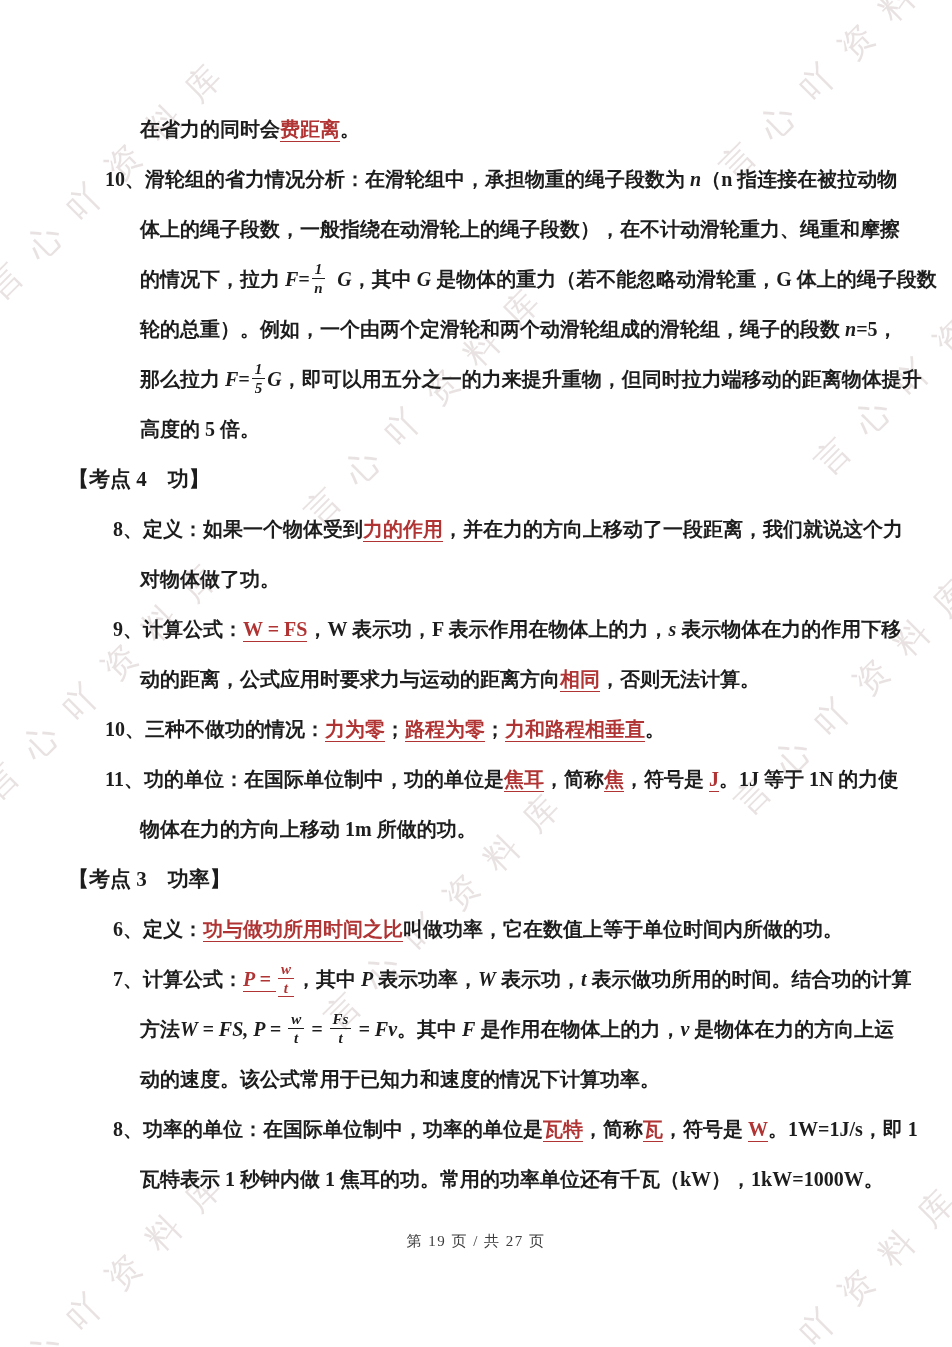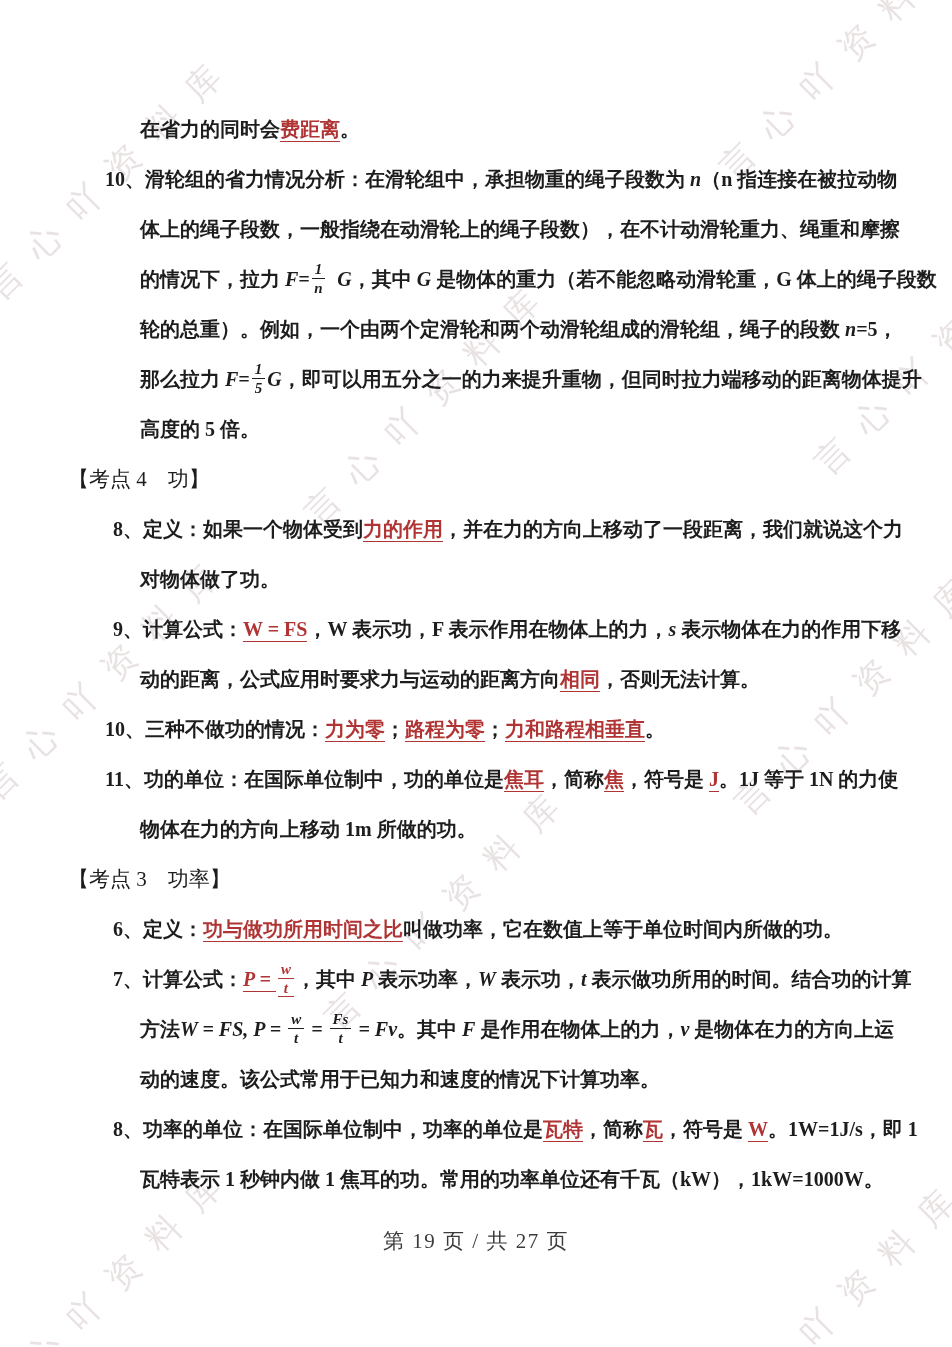--- a/index.html
+++ b/index.html
@@ -20,38 +20,38 @@
     font-family:"Liberation Sans","DejaVu Sans",sans-serif;
     font-size:34px;letter-spacing:22px;color:var(--wm);
     transform:translate(-50%,-50%) rotate(-45deg);
   }
   
   .doc{position:absolute;left:0;top:104px;width:100%;z-index:1;}
   .line{font-size:20px;line-height:50px;height:50px;white-space:pre;font-weight:bold;}
   .cont{padding-left:140px;}
   .first1{padding-left:113px;}
   .first2{padding-left:105px;}
-  .line.heading{padding-left:68px;font-weight:400;font-size:21px;}
+  .line.heading{padding-left:68px;font-weight:700;font-size:21px;}
   .t{}
   .num{}
   .i{font-style:italic;}
   .red{color:var(--red);border-bottom:1px solid var(--red);padding-bottom:1px;}
   .redi{color:var(--red);border-bottom:1px solid var(--red);font-style:italic;padding-bottom:1px;}
   .frac{
     display:inline-block;vertical-align:-7px;text-align:center;
     line-height:normal;font-style:italic;margin:0 2px;
   }
   .frac .fn{display:block;font-size:15px;line-height:16px;padding:0 3px 1px;border-bottom:1px solid currentColor;}
   .frac .fd{display:block;font-size:15px;line-height:16px;padding-top:1px;}
   .red-frac{color:var(--red);}
   .red-frac .fd{border-bottom:1px solid var(--red);}
   
   .footer{
     position:absolute;left:0;top:1216px;width:100%;z-index:1;text-align:center;
-    font-size:21px;line-height:50px;color:#3c3c3c;letter-spacing:1.5px;
+    font-size:15px;line-height:50px;color:#3c3c3c;letter-spacing:1.5px;
   }
 </style>
 </head>
 <body>
 
 <div class="wm-layer">
     <span class="wm" style="left: 112px; top: 175px;">言心吖资料库</span>
     <span class="wm" style="left: 845px; top: 55px;">言心吖资料库</span>
     <span class="wm" style="left: 940px; top: 350px;">言心吖资料库</span>
     <span class="wm" style="left: 430px; top: 400px;">言心吖资料库</span>

